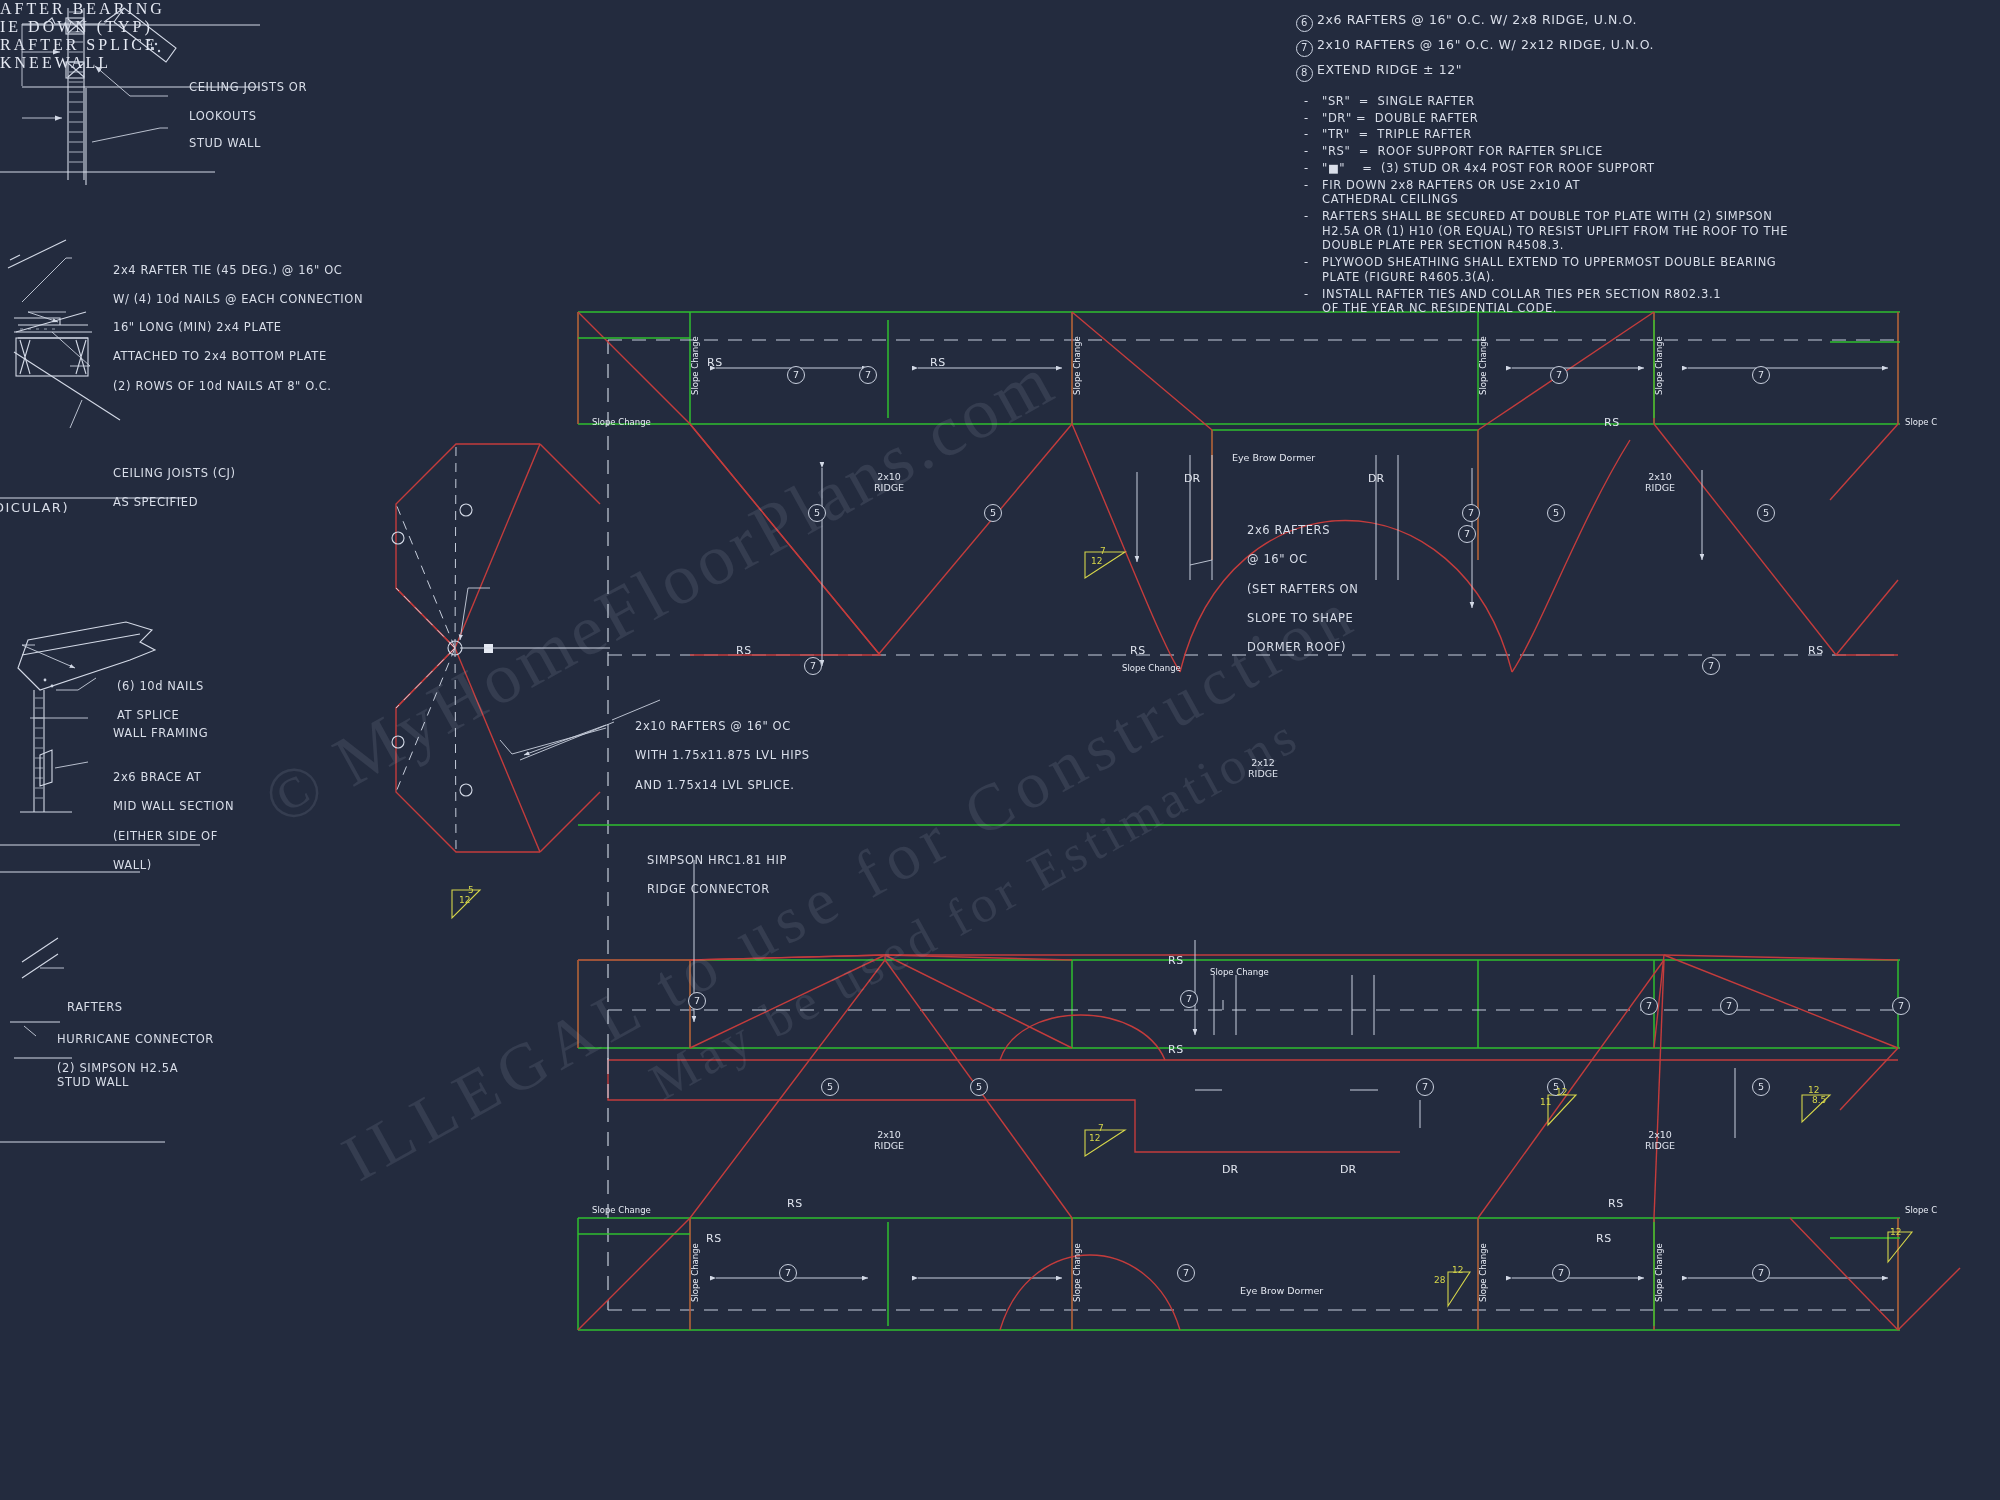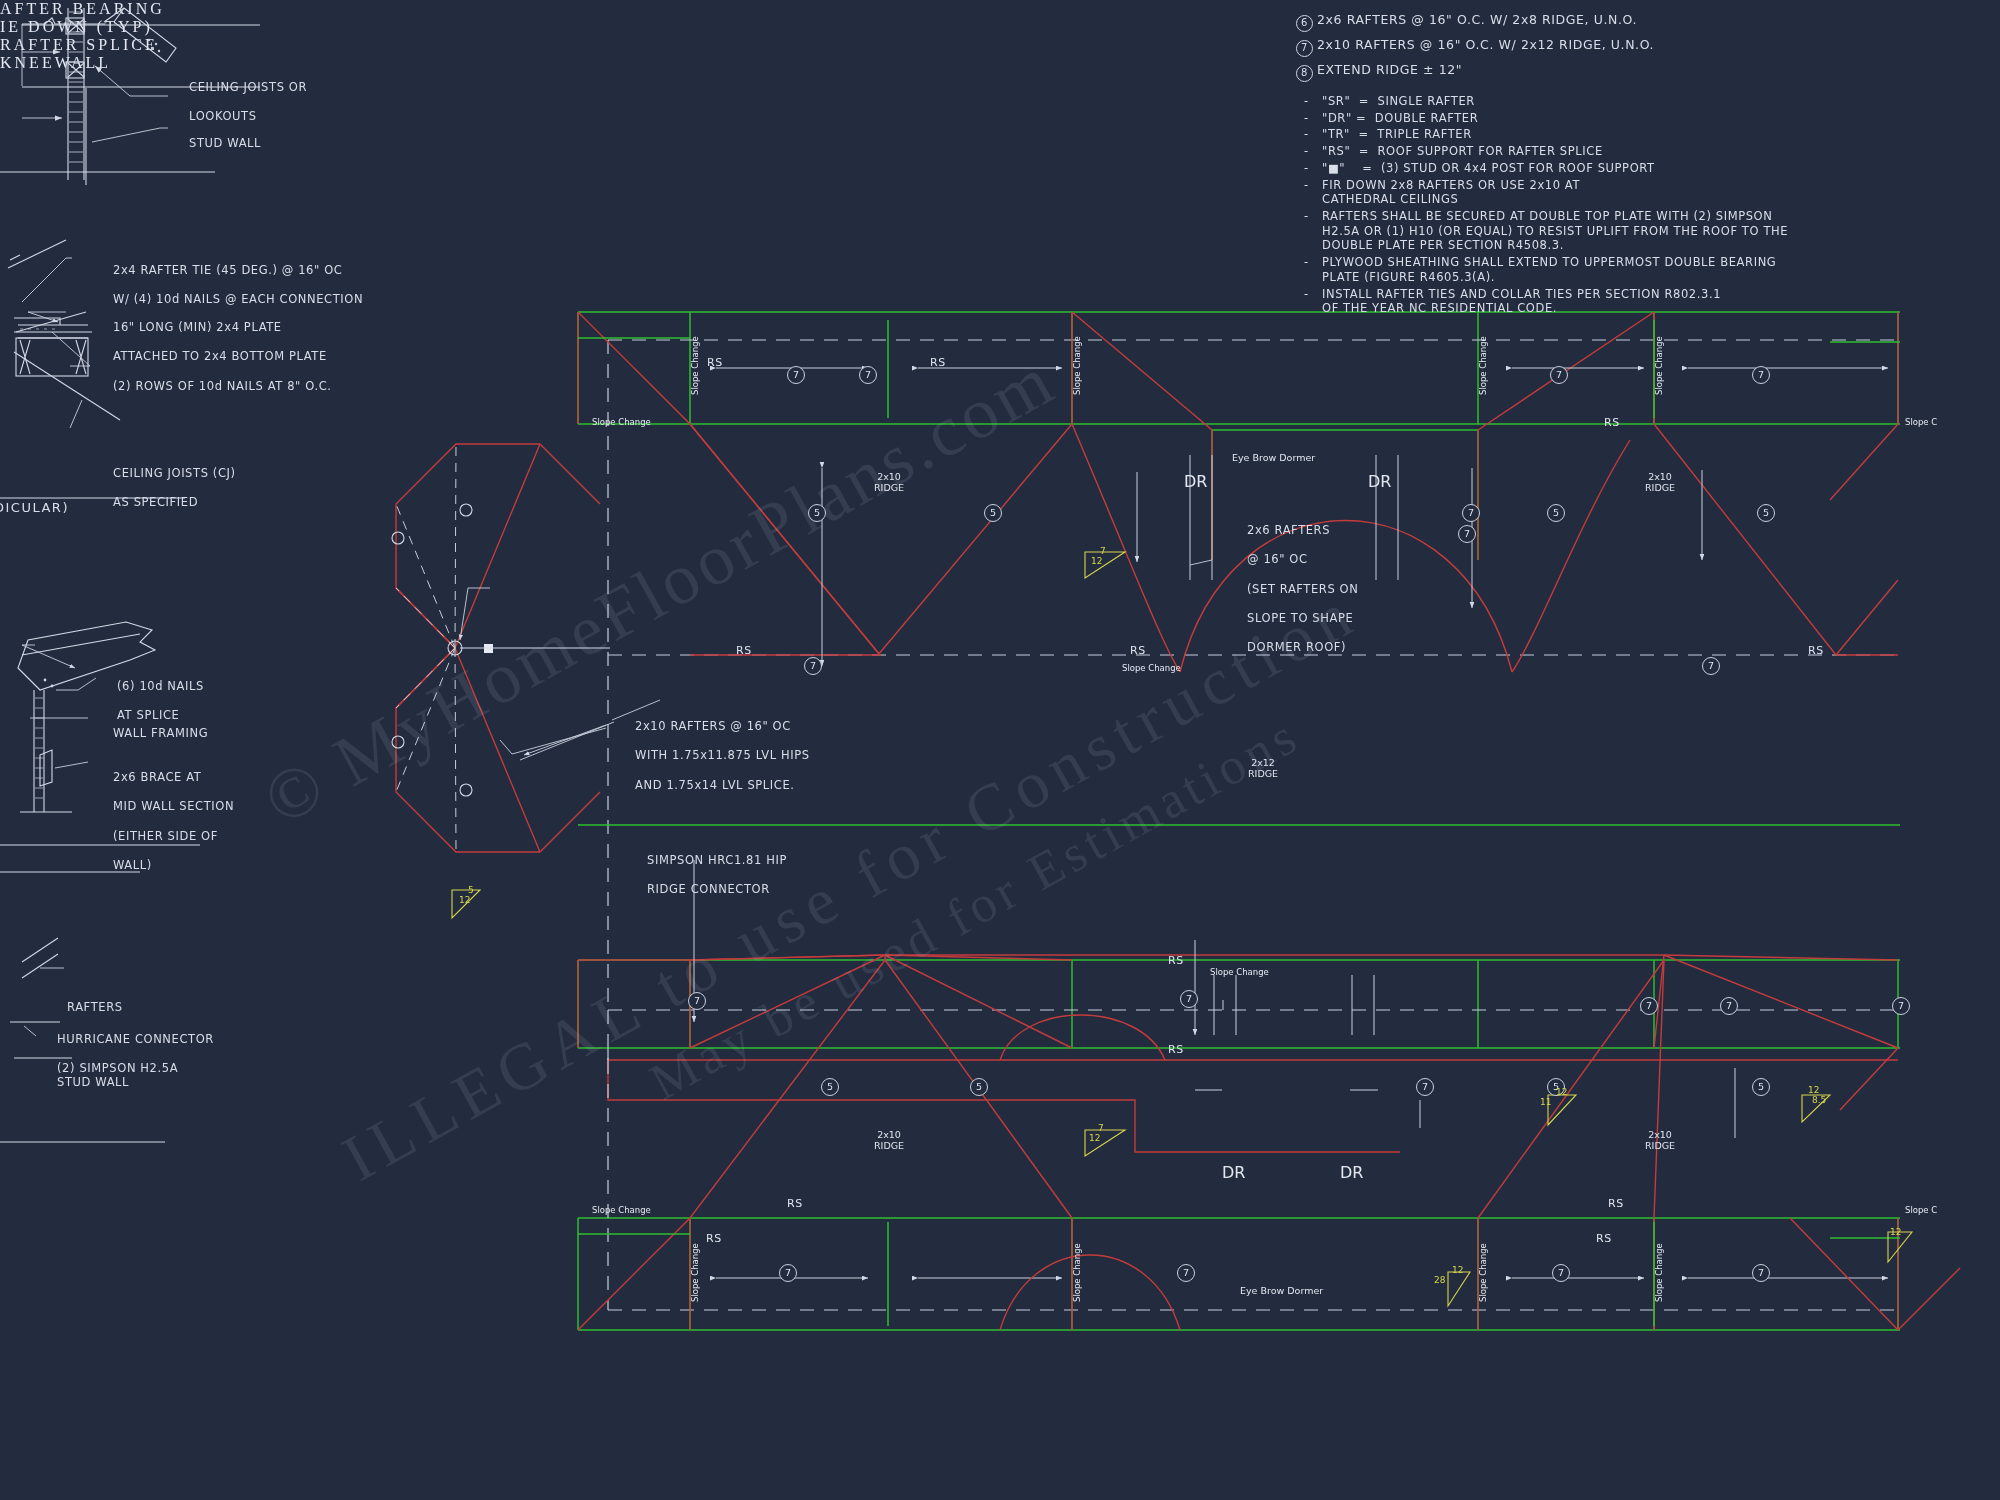--- a/index.html
+++ b/index.html
@@ -22,21 +22,21 @@
   .circnum{display:inline-block;width:15px;height:15px;border:1px solid #cdd4e2;border-radius:50%;
            font-size:10px;line-height:14px;text-align:center;vertical-align:-2px;margin-right:4px;}
   .marker{position:absolute;width:16px;height:16px;border:1px solid #c9d0de;border-radius:50%;
           font-size:9.5px;line-height:15px;text-align:center;color:#dfe4ee;
           font-family:"DejaVu Sans",sans-serif;background:#232b3e;}
   .rs{position:absolute;font-size:11px;color:#dfe4ee;font-family:"DejaVu Sans",sans-serif;letter-spacing:.5px;}
   .slope{position:absolute;font-size:8.5px;color:#e8ecf5;font-family:"DejaVu Sans",sans-serif;}
   .slopeV{transform:rotate(-90deg);transform-origin:left top;}
   .ridgelbl{position:absolute;font-size:9.5px;color:#dfe4ee;text-align:center;line-height:1.15;
             font-family:"DejaVu Sans",sans-serif;}
-  .dr{position:absolute;font-size:16px;color:#e3e7f0;font-family:"DejaVu Sans",sans-serif;}
+  .dr{position:absolute;font-size:11px;color:#e3e7f0;font-family:"DejaVu Sans",sans-serif;}
   .eb{position:absolute;font-size:9.5px;color:#e3e7f0;font-family:"DejaVu Sans",sans-serif;}
   .pitchbox{position:absolute;font-size:9px;color:#d6d64a;font-family:"DejaVu Sans",sans-serif;line-height:1.1;}
 </style>
 </head>
 <body>
 
 <div id="stage">
 
   <svg class="cad" viewBox="0 0 2000 1500" xmlns="http://www.w3.org/2000/svg">
     <defs>

